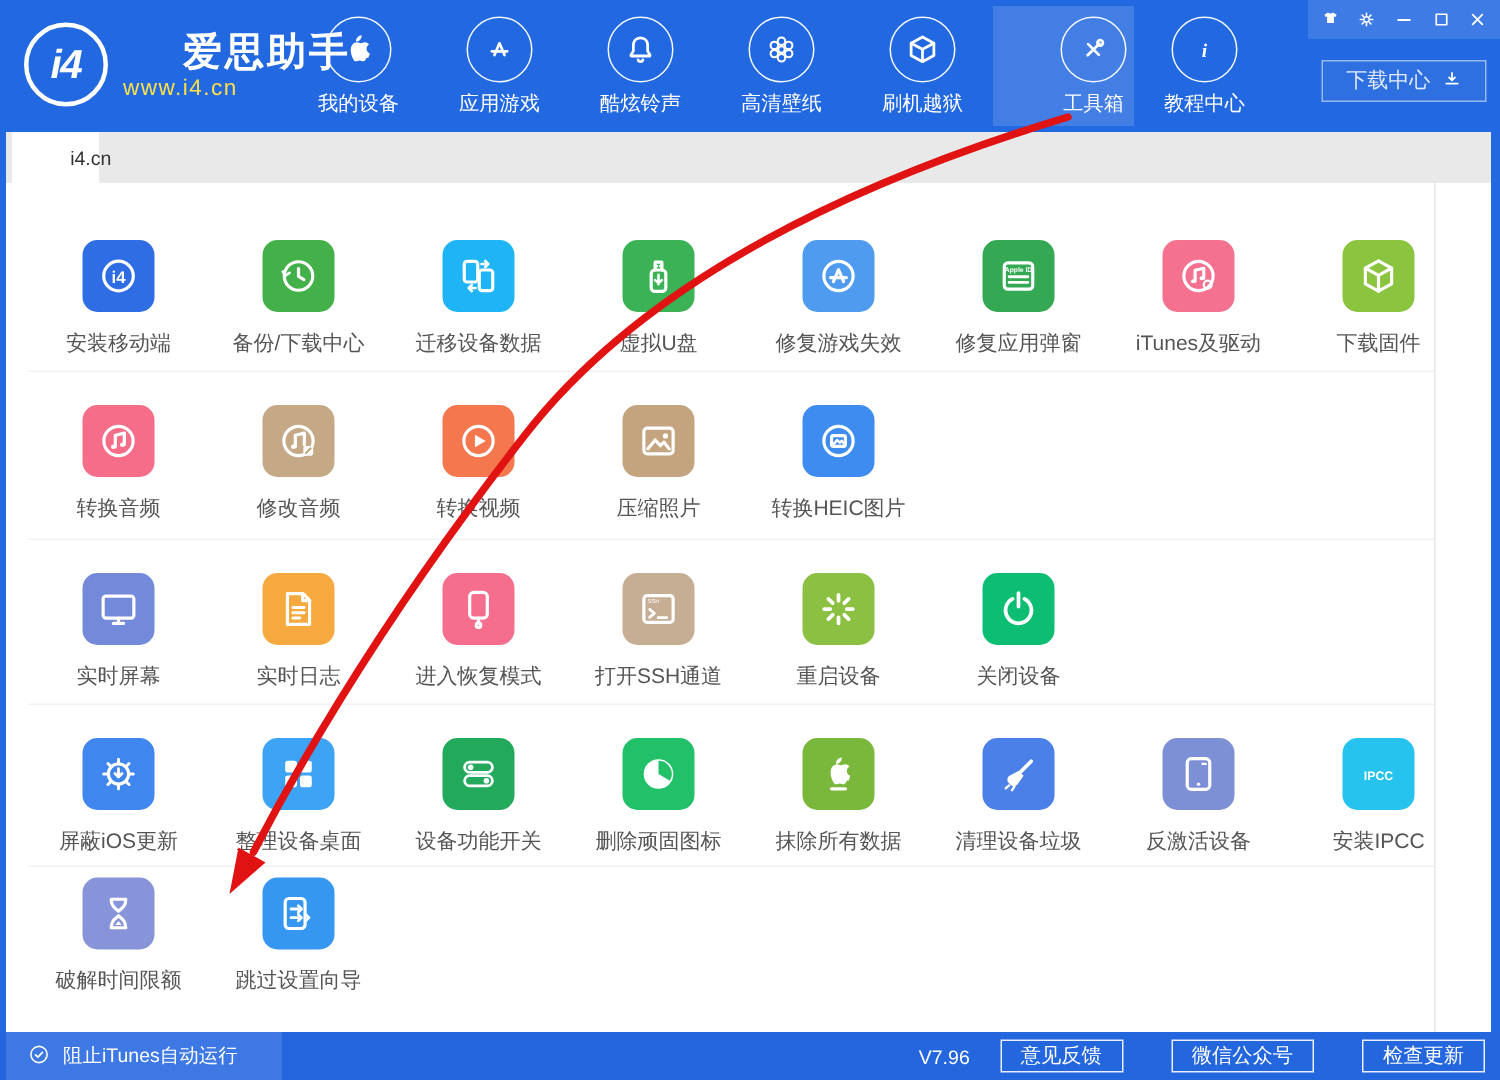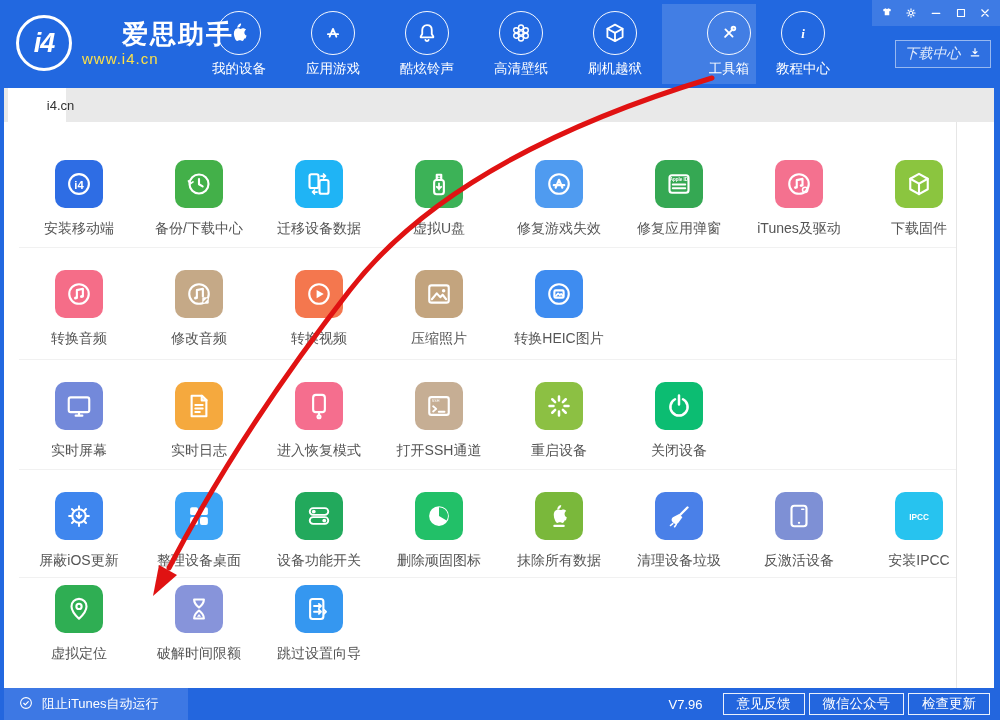--- a/index.html
+++ b/index.html
@@ -18,24 +18,24 @@
   .nav { position:absolute; left:192px; top:0; height:88px; display:flex; }
   .nav-item { width:94px; height:80px; margin-top:4px; display:flex; flex-direction:column;
     align-items:center; cursor:pointer; }
   .nav-item.active { background:rgba(255,255,255,.15);padding-left:40px; }
   .nav-circle { margin-top:7px; width:44px; height:44px; border:1.5px solid rgba(255,255,255,.95);
     border-radius:50%; display:flex; align-items:center; justify-content:center; }
   .nav-label { margin-top:5px; color:#fff; font-size:13.5px; }
   .win-controls { position:absolute; top:0; right:0; width:128px; height:26px;
     background:rgba(255,255,255,.13); display:flex; align-items:center; justify-content:space-evenly; }
   .win-btn { width:20px; height:20px; display:flex; align-items:center; justify-content:center; cursor:pointer; }
-  .dl-btn { position:absolute; top:40px; right:9px; width:96px; height:28px;
+  .dl-btn { position:absolute; top:40px; right:9px; width:110px; height:28px;
     border:1px solid rgba(255,255,255,.5); background:rgba(255,255,255,.06);
     display:flex; align-items:center; justify-content:center; gap:7px;
-    color:rgba(255,255,255,.85); font-size:14px; cursor:pointer;font-style:italic; }
+    color:rgba(255,255,255,.85); font-size:14px; cursor:pointer; }
 
   
   .tabbar { position:absolute; top:88px; left:4px; right:6px; height:34px; background:#e9e9e9; }
   .tab { position:absolute; left:4px; top:0; width:58px; height:34px; background:#fff;
     display:flex; align-items:center; justify-content:center; font-size:13px; color:#333; cursor:pointer;padding-left:47px; }
 
   
   .content { position:absolute; top:122px; left:4px; right:6px; bottom:32px; background:#fff; }
   .scroll-gutter { position:absolute; top:0; bottom:0; right:37px; width:0;
     border-left:1px solid #e6e6e6; }
@@ -460,29 +460,20 @@
             <div class="tile-icon" style="background:#27c3ef">
               <svg width="30" height="30" viewBox="0 0 24 24" fill="none" stroke="#fff" stroke-width="1.7" stroke-linecap="round" stroke-linejoin="round" style="color:#27c3ef">
                 <text x="12" y="15" font-size="6.6" font-weight="bold" fill="#fff" stroke="none" text-anchor="middle" font-family="Liberation Sans,sans-serif">IPCC</text>
               </svg>
             </div>
             <div class="tile-label">安装IPCC</div>
           </div>
         </div>
         <div class="grid-row" style="height: 112px; padding-top: 7px;">
           <div class="tile">
-            <div class="tile-icon" style="background:#2fae53">
-              <svg width="30" height="30" viewBox="0 0 24 24" fill="none" stroke="#fff" stroke-width="1.7" stroke-linecap="round" stroke-linejoin="round" style="color:#2fae53">
-                <path d="M12 3.9a6 6 0 0 1 6 6c0 4.1-6 9.9-6 9.9s-6-5.8-6-9.9a6 6 0 0 1 6-6z"></path>
-                <circle cx="12" cy="9.9" r="2.1"></circle>
-              </svg>
-            </div>
-            <div class="tile-label">虚拟定位</div>
-          </div>
-          <div class="tile">
             <div class="tile-icon" style="background:#8794da">
               <svg width="30" height="30" viewBox="0 0 24 24" fill="none" stroke="#fff" stroke-width="1.7" stroke-linecap="round" stroke-linejoin="round" style="color:#8794da">
                 <path d="M8.1 4.4h7.8c0 3.5-2 4.9-3.9 6.4-1.9-1.5-3.9-2.9-3.9-6.4zM8.1 19.6h7.8c0-3.5-2-4.9-3.9-6.4-1.9 1.5-3.9 2.9-3.9 6.4z"></path>
                 <path fill="#fff" stroke="none" d="m10.3 18.1 1.7-2.1 1.7 2.1z"></path>
               </svg>
             </div>
             <div class="tile-label">破解时间限额</div>
           </div>
           <div class="tile">
             <div class="tile-icon" style="background:#3597f0">
@@ -501,21 +492,21 @@
   <div class="footer">
     <div class="itunes-toggle">
       <span class="chk"><svg width="16" height="16" viewBox="0 0 24 24" fill="none" stroke="#fff" stroke-width="1.7" stroke-linecap="round" stroke-linejoin="round">
             <circle cx="12" cy="12" r="8.1" stroke-width="1.6"></circle>
             <path stroke-width="1.8" d="m8.6 12.4 2.3 2.3 4.5-4.8"></path>
           </svg></span>
       <span>阻止iTunes自动运行</span>
     </div>
     <div class="footer-right">
       <span class="version">V7.96</span>
-      <span id="fbtns" style="display:flex;gap:4px;">
+      <span id="fbtns" style="display:flex;gap:32px;">
           <button class="f-btn">意见反馈</button>
           <button class="f-btn">微信公众号</button>
           <button class="f-btn">检查更新</button>
         </span>
     </div>
   </div>
 
   <svg class="arrow-overlay" width="1000" height="720" viewBox="0 0 1000 720">
     <path d="M712,78 C540,130 420,200 350,290 C280,380 220,470 169,568" fill="none" stroke="#e01212" stroke-width="5" stroke-linecap="round"></path>
     <polygon points="153,596 177,575 159,565" fill="#e01212"></polygon>

